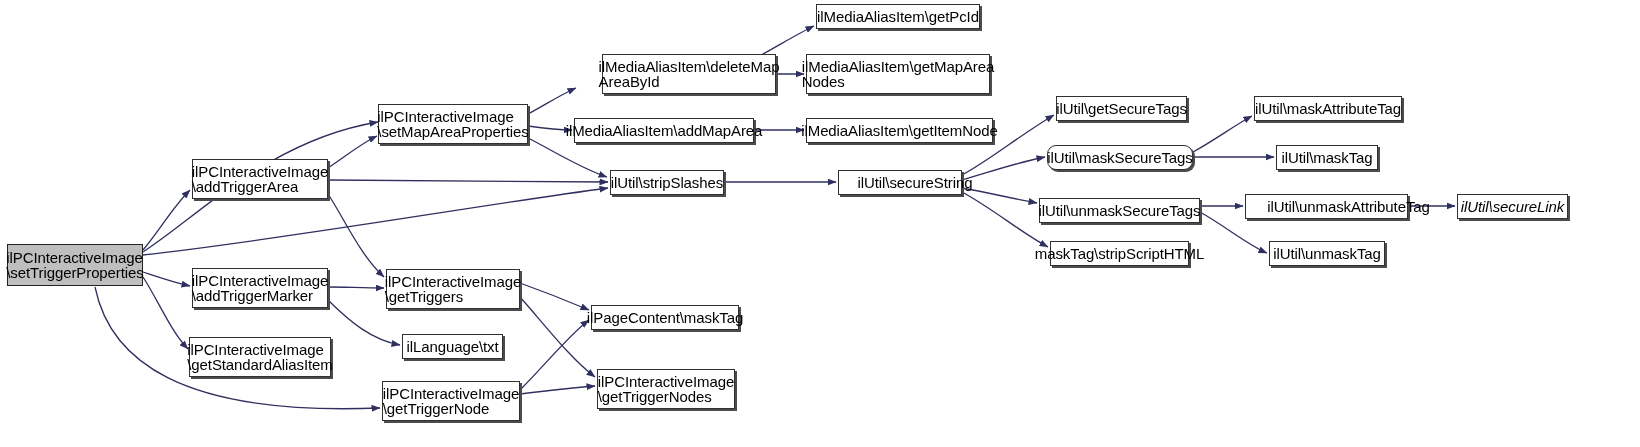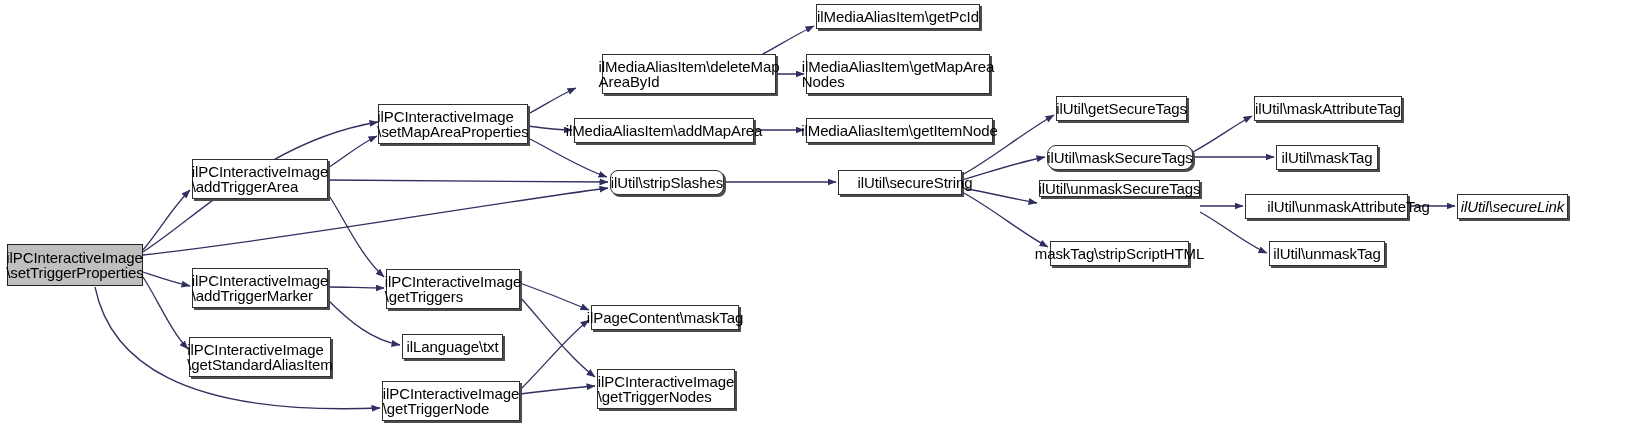--- a/index.html
+++ b/index.html
@@ -102,32 +102,32 @@
       <div class="node shadow" style="left: 378px; top: 104px; width: 150px; height: 40px;">ilPCInteractiveImage
 \setMapAreaProperties</div>
       <div class="node shadow" style="left: 386px; top: 269px; width: 134px; height: 40px;">ilPCInteractiveImage
 \getTriggers</div>
       <div class="node shadow" style="left: 402px; top: 334px; width: 101px; height: 25px;">ilLanguage\txt</div>
       <div class="node shadow" style="left: 382px; top: 381px; width: 138px; height: 40px;">ilPCInteractiveImage
 \getTriggerNode</div>
       <div class="node shadow" style="left: 578px; top: 54px; width: 174px; height: 40px; margin-left: 24px;">ilMediaAliasItem\deleteMap
 AreaById</div>
       <div class="node shadow" style="left: 574px; top: 118px; width: 180px; height: 25px;">ilMediaAliasItem\addMapArea</div>
-      <div class="node shadow" style="left: 610px; top: 170px; width: 114px; height: 25px; border-radius: 8px;">ilUtil\stripSlashes</div>
+      <div class="node shadow" style="left: 610px; top: 170px; width: 114px; height: 25px;">ilUtil\stripSlashes</div>
       <div class="node shadow" style="left: 591px; top: 305px; width: 148px; height: 25px;">ilPageContent\maskTag</div>
       <div class="node shadow" style="left: 597px; top: 369px; width: 138px; height: 40px;">ilPCInteractiveImage
 \getTriggerNodes</div>
       <div class="node shadow" style="left: 816px; top: 4px; width: 164px; height: 25px;">ilMediaAliasItem\getPcId</div>
       <div class="node shadow" style="left: 806px; top: 54px; width: 184px; height: 40px;">ilMediaAliasItem\getMapArea
 Nodes</div>
       <div class="node shadow" style="left: 806px; top: 118px; width: 187px; height: 25px;">ilMediaAliasItem\getItemNode</div>
       <div class="node shadow" style="left: 838px; top: 170px; width: 124px; height: 25px; padding-left: 30px;">ilUtil\secureString</div>
       <div class="node shadow" style="left: 1056px; top: 96px; width: 131px; height: 25px;">ilUtil\getSecureTags</div>
       <div class="node shadow" style="left: 1047px; top: 145px; width: 146px; height: 25px; border-radius: 9px;">ilUtil\maskSecureTags</div>
-      <div class="node shadow" style="left: 1039px; top: 180px; width: 161px; height: 17px;">ilUtil\unmaskSecureTags</div>
+      <div class="node shadow" style="left: 1039px; top: 198px; width: 161px; height: 25px;">ilUtil\unmaskSecureTags</div>
       <div class="node shadow" style="left: 1050px; top: 241px; width: 139px; height: 25px;">maskTag\stripScriptHTML</div>
       <div class="node shadow" style="left: 1254px; top: 96px; width: 148px; height: 25px;">ilUtil\maskAttributeTag</div>
       <div class="node shadow" style="left: 1276px; top: 145px; width: 102px; height: 25px;">ilUtil\maskTag</div>
       <div class="node shadow" style="left: 1245px; top: 194px; width: 163px; height: 25px; padding-left: 44px;">ilUtil\unmaskAttributeTag</div>
       <div class="node shadow" style="left: 1269px; top: 241px; width: 116px; height: 25px;">ilUtil\unmaskTag</div>
       <div class="node shadow" style="left: 1457px; top: 194px; width: 111px; height: 25px; font-style: italic;">ilUtil\secureLink</div>
     </div>
 </div>
 
 </body></html>

